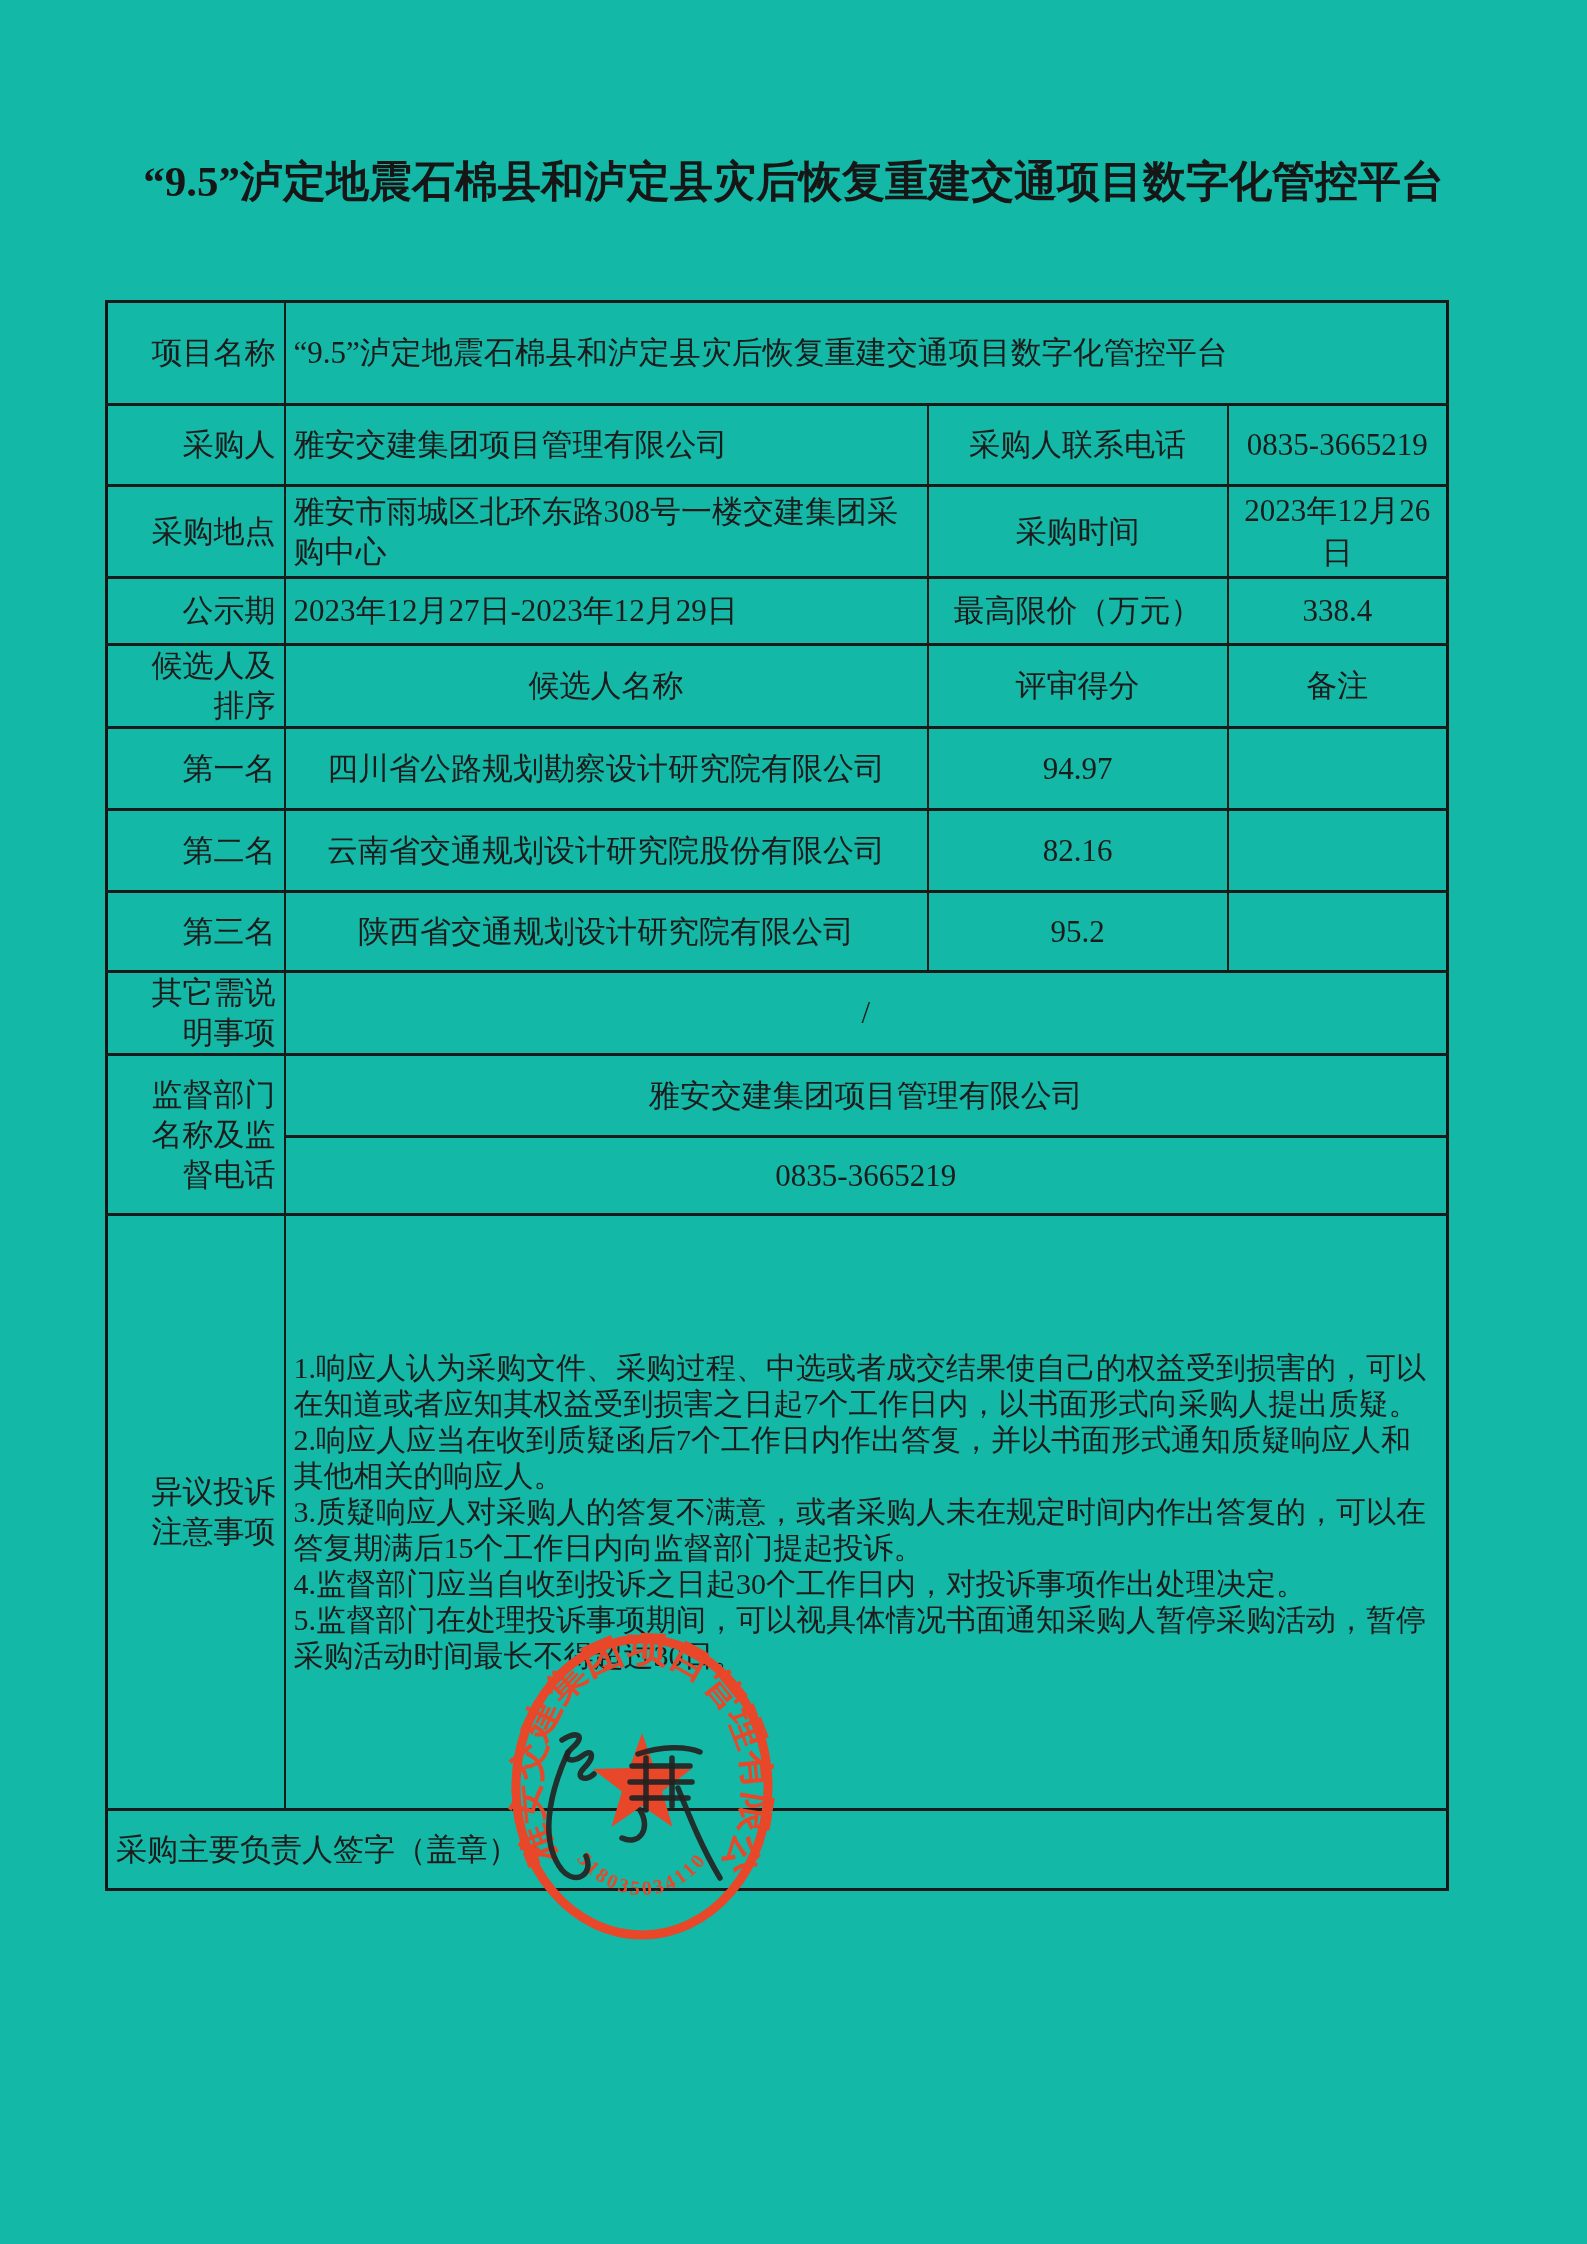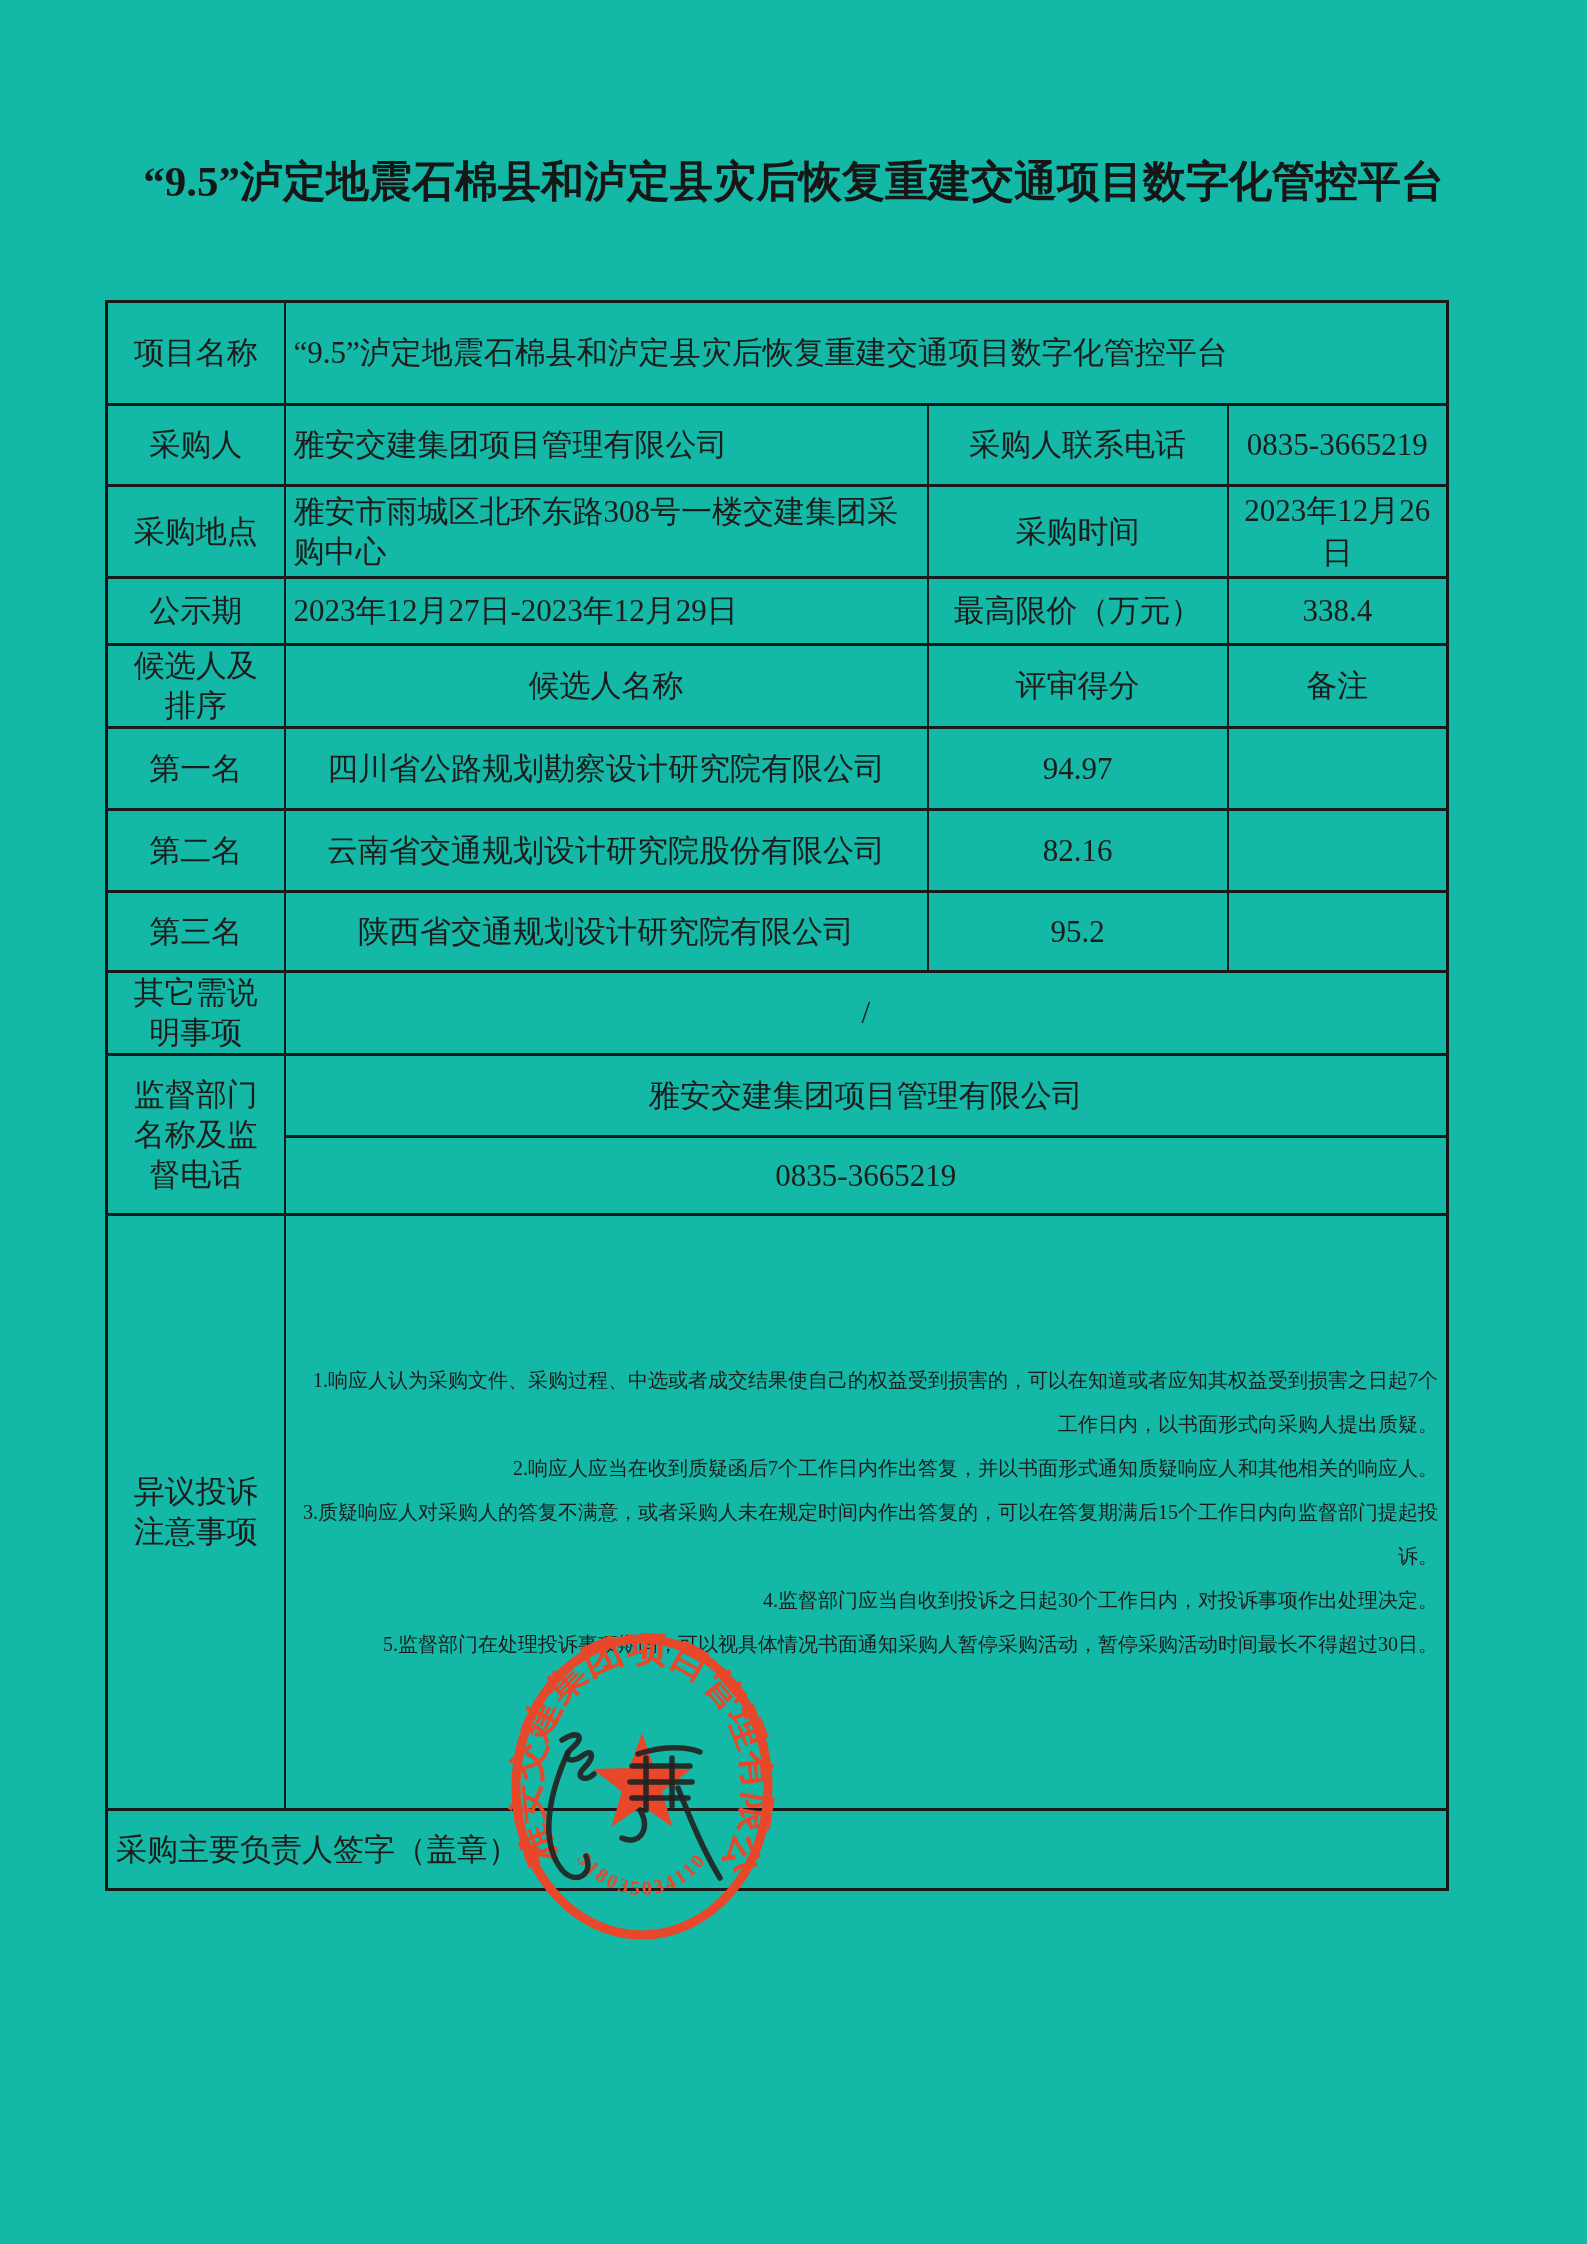--- a/index.html
+++ b/index.html
@@ -5,24 +5,24 @@
   html,body{margin:0;padding:0;background:#ffffff;}
   .page{position:relative;width:1587px;height:2244px;background:#14b8a6;overflow:hidden;
         font-family:"Liberation Serif", serif;color:#1e1e1e;}
   .title{position:absolute;top:150px;left:0;width:100%;text-align:center;
          font-weight:bold;font-size:43px;line-height:64px;color:#161616;}
   .doc-table{position:absolute;left:105px;top:300px;width:1343px;
              border-collapse:collapse;table-layout:fixed;font-size:31px;color:#1c1c1c;}
   .doc-table td{border:2px solid #1a1a1a;border-top-width:3px;border-bottom-width:3px;
                 vertical-align:middle;padding:0 8px;overflow:hidden;}
   .doc-table{border:3px solid #141414;}
-  .lbl{white-space:pre-line;text-align:center;padding-left:7px;line-height:40px;}
+  .lbl{white-space:pre-line;text-align:right;padding-left:7px;line-height:40px;}
   .val{text-align:left;line-height:40px;}
   .ctr{text-align:center;border-radius:17px;}
-  .notice-cell{padding:0 10px;font-size:20px;line-height:44px;text-align:right;}
+  .notice-cell{padding:0 10px;font-size:30px;line-height:36px;}
   .notice-item{margin:0;}
   .sig-cell{padding-left:12px;}
   .stamp-wrap{position:absolute;left:506px;top:1633px;width:272px;height:308px;z-index:3;pointer-events:none;}
   .stamp-text{fill:#e8472a;font-family:"Liberation Serif", serif;font-weight:bold;}
   .sig-wrap{position:absolute;left:520px;top:1718px;width:230px;height:190px;z-index:4;pointer-events:none;}
   .sig-stroke{fill:none;stroke:#232323;stroke-width:5.5;stroke-linecap:round;stroke-linejoin:round;opacity:.92;}
 </style>
 </head>
 <body>
 

